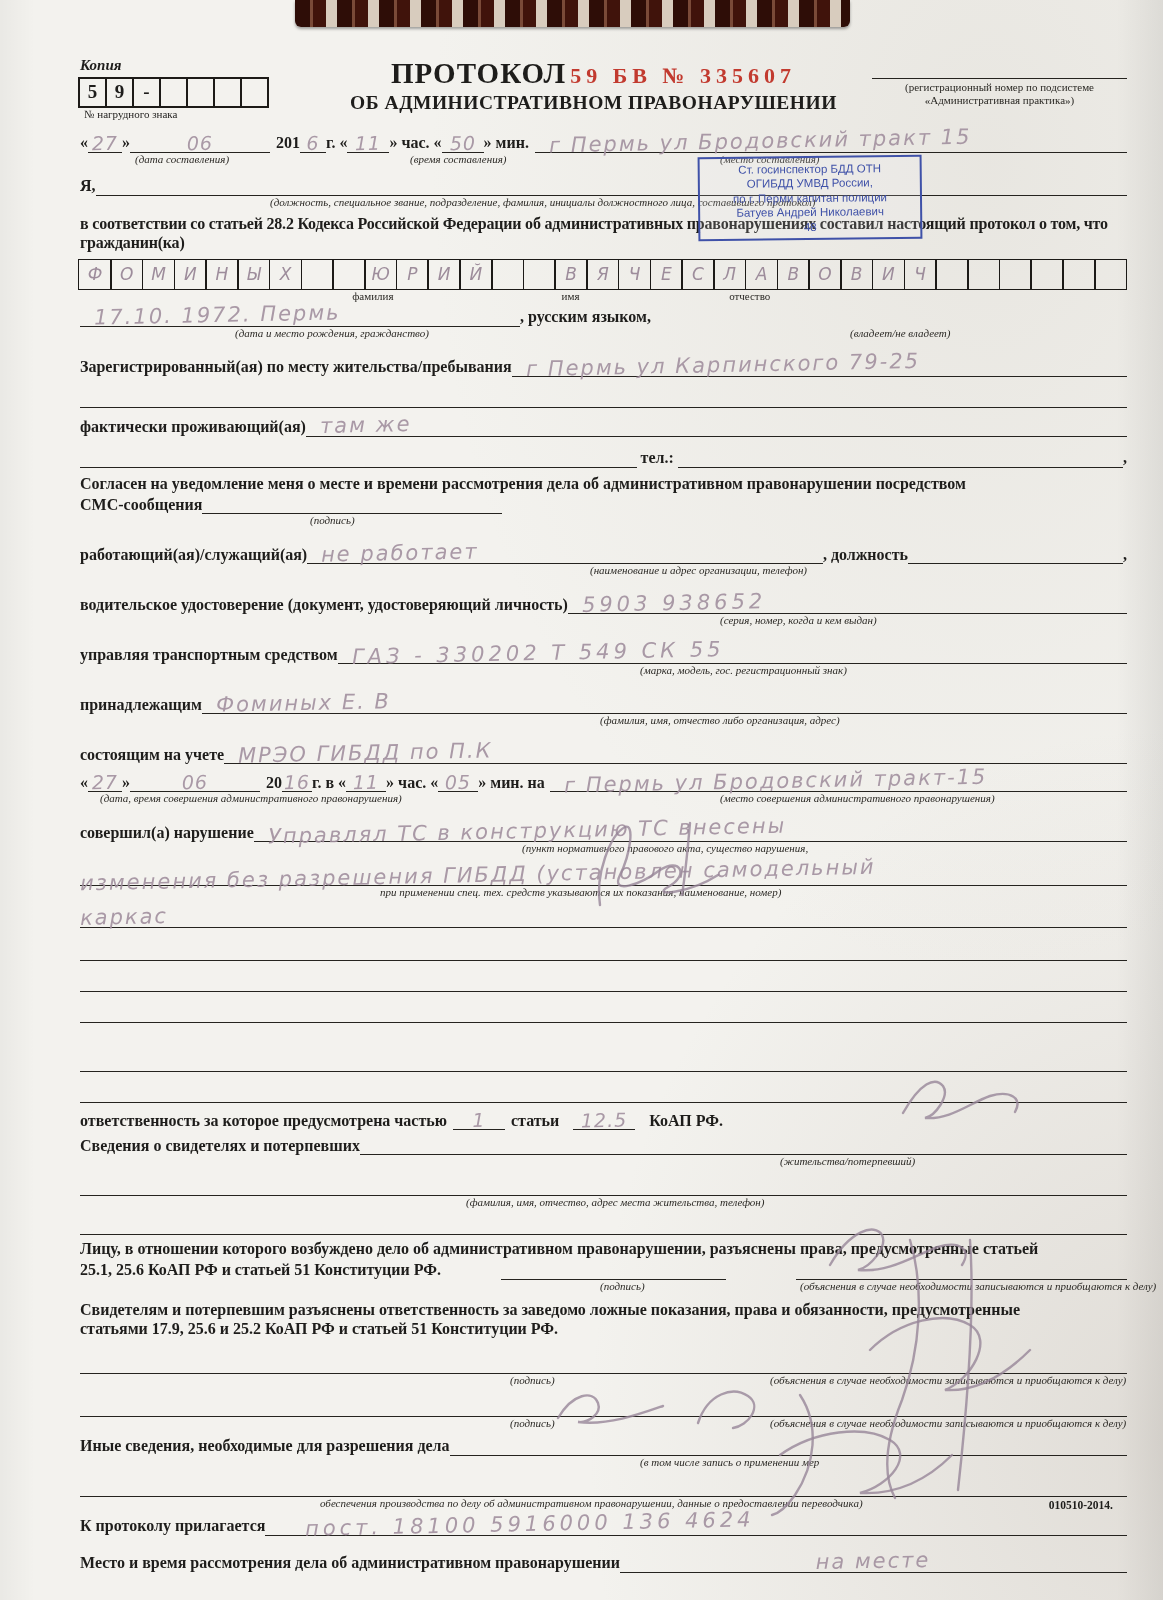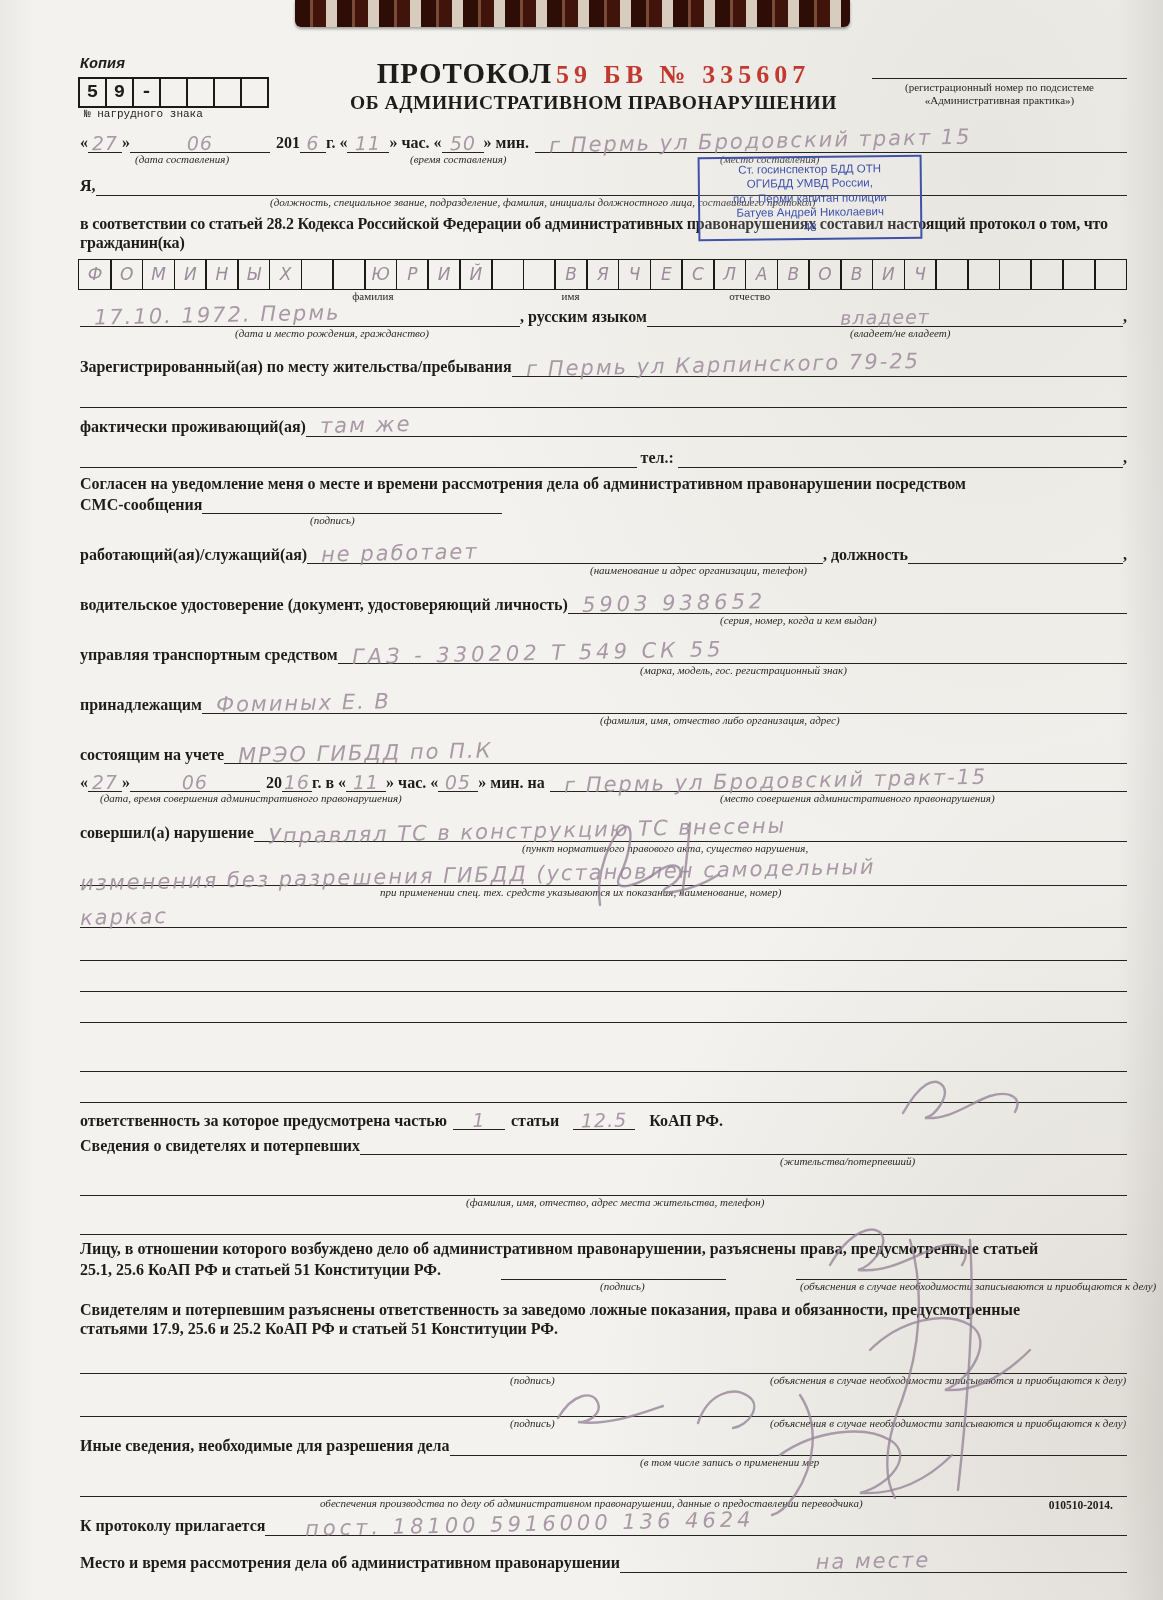--- a/index.html
+++ b/index.html
@@ -21,25 +21,25 @@
   .note{font-size:11px;color:#2a2824;}
   .noterow{position:relative;height:14px;}
   .noterow .note{position:absolute;top:0;white-space:nowrap;font-style:italic;}
   .hw{position:absolute;bottom:-3px;left:14px;font-family:"DejaVu Sans",sans-serif;font-style:italic;
       color:#a29
       09f;color:#a2909f;font-size:19px;letter-spacing:1px;white-space:nowrap;transform:rotate(-1.2deg);opacity:.9;}
   .hw.big{font-size:21px;letter-spacing:2px;}
   .hw.num{font-size:21px;letter-spacing:4px;}
   .hw.ctr{left:50%;transform:translateX(-50%) rotate(-1deg);}
   .title-grid{display:flex;align-items:flex-start;}
-  .hcol-l{width:235px;font-family:Liberation Mono, monospace;}
+  .hcol-l{width:235px;}
   .hcol-c{flex:1;text-align:center;}
   .hcol-r{width:255px;font-size:11.5px;text-align:center;padding-top:14px;}
   .title{font-size:29px;font-weight:bold;letter-spacing:1px;}
-  .serial{font-size:26px;font-weight:bold;color:#c23a2f;letter-spacing:5px;}
+  .serial{font-size:22px;font-weight:bold;color:#c23a2f;letter-spacing:5px;}
   .subtitle{font-size:19.5px;font-weight:bold;letter-spacing:.5px;}
   .copy{font-style:italic;font-weight:bold;font-size:15px;}
   .badges{display:flex;margin-top:3px;}
   .badges .cell{width:25px;height:27px;border:2px solid #1c1a17;margin-left:-2px;
       font-weight:bold;font-size:19px;text-align:center;line-height:26px;}
   .badge-cap{font-size:11px;margin-left:4px;}
   .grid{display:flex;margin-top:6px;}
   .grid .cell{flex:1;height:29px;border:1.6px solid #1c1a17;margin-left:-1.6px;
       font-family:"DejaVu Sans",sans-serif;font-style:italic;color:#9d8c9b;font-size:17px;
       text-align:center;line-height:28px;}
@@ -201,23 +201,20 @@
       <span class="note" style="left:26%">фамилия</span>
       <span class="note" style="left:46%">имя</span>
       <span class="note" style="left:62%">отчество</span>
     </div>
 
     <div class="row" style="margin-top:2px">
       <span class="fx" style="width:440px">
           <span class="hw big">17.10. 1972.   Пермь</span>
         </span>
       <span class="lbl">, русским языком</span>
-      <span class="fill">
-          <span class="hw ctr">владеет</span>
-        </span>
       <span class="lbl">,</span>
     </div>
     <div class="noterow">
       <span class="note" style="left:155px">(дата и место рождения, гражданство)</span>
       <span class="note" style="left:770px">(владеет/не владеет)</span>
     </div>
 
     <div class="row">
       <span class="lbl">Зарегистрированный(ая) по месту жительства/пребывания</span>
       <span class="fill">

